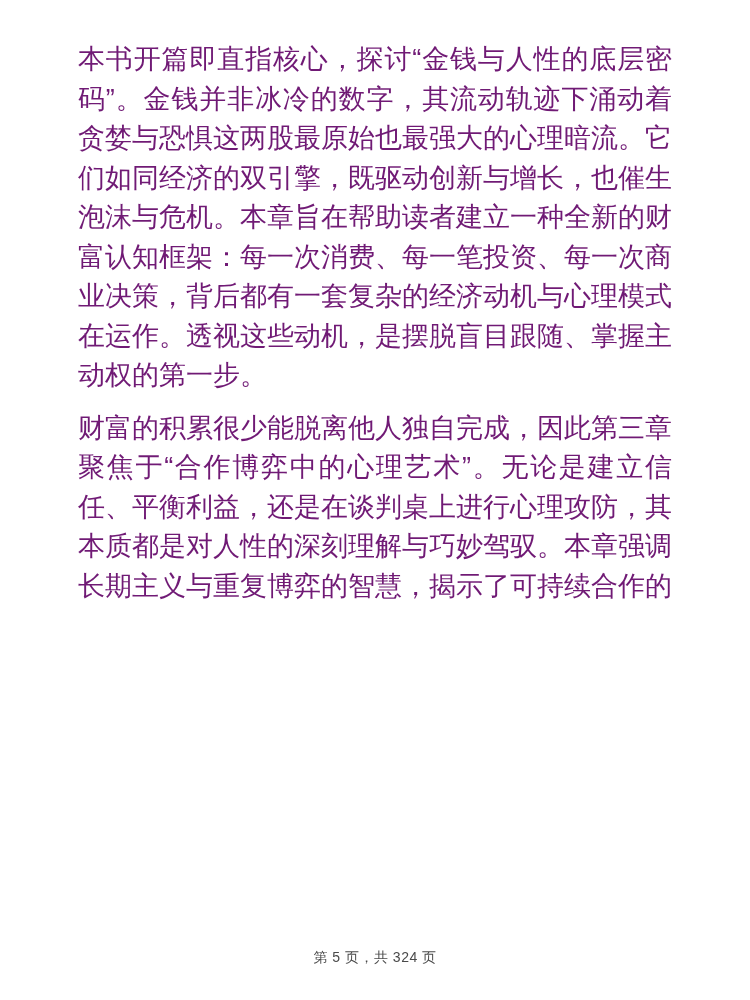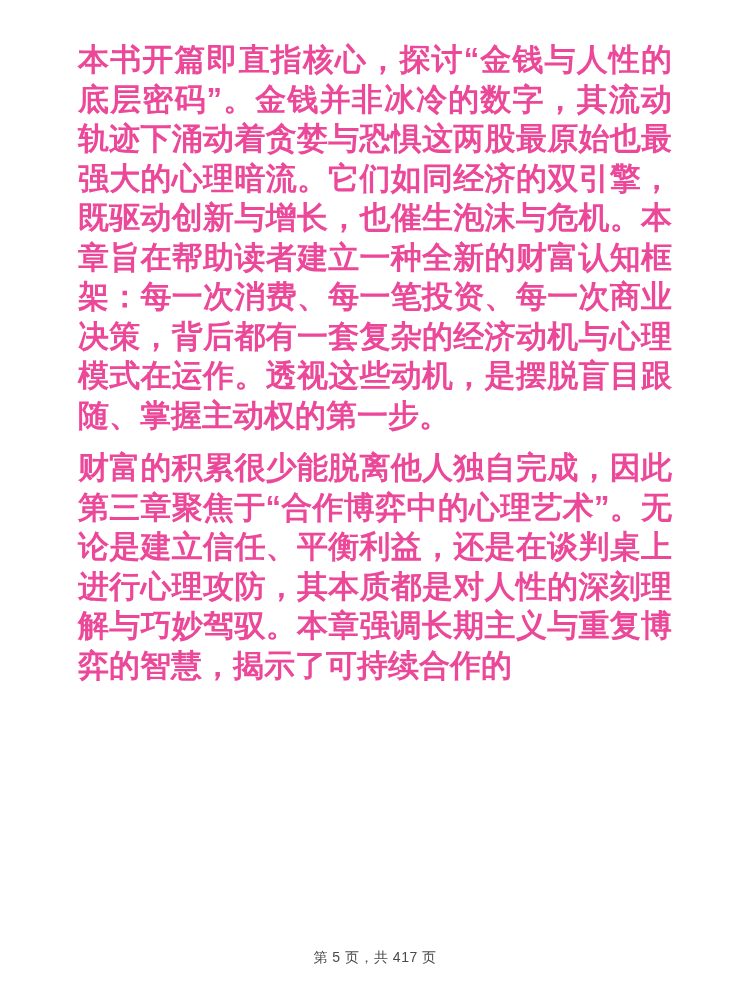--- a/index.html
+++ b/index.html
@@ -23,26 +23,26 @@
     background: #ffffff;
   }
   .content {
     position: absolute;
     top: 40px;
     left: 78px;
     width: 594px;
   }
   .content p {
     margin: 0 0 13px 0;
-    font-size: 31px;
+    font-size: 27px;
     line-height: 39.5px;
-    color: #ec4899;
+    color: #701a75;
     text-align: justify;
     text-justify: inter-ideograph;
-    font-weight: 700;
+    font-weight: 400;
     word-break: break-all;
   }
   .content p:last-child {
     margin-bottom: 12px;
   }
   .footer {
     position: absolute;
     top: 948px;
     left: 0;
     width: 750px;
@@ -54,14 +54,14 @@
   }
 </style>
 </head>
 <body>
 
 <div class="page">
   <div class="content">
     <p>本书开篇即直指核心，探讨“金钱与人性的底层密码”。金钱并非冰冷的数字，其流动轨迹下涌动着贪婪与恐惧这两股最原始也最强大的心理暗流。它们如同经济的双引擎，既驱动创新与增长，也催生泡沫与危机。本章旨在帮助读者建立一种全新的财富认知框架：每一次消费、每一笔投资、每一次商业决策，背后都有一套复杂的经济动机与心理模式在运作。透视这些动机，是摆脱盲目跟随、掌握主动权的第一步。</p>
     <p>财富的积累很少能脱离他人独自完成，因此第三章聚焦于“合作博弈中的心理艺术”。无论是建立信任、平衡利益，还是在谈判桌上进行心理攻防，其本质都是对人性的深刻理解与巧妙驾驭。本章强调长期主义与重复博弈的智慧，揭示了可持续合作的</p>
   </div>
-  <div class="footer">第 5 页，共 417 页</div>
+  <div class="footer">第 5 页，共 324 页</div>
 </div>
 
 </body></html>

